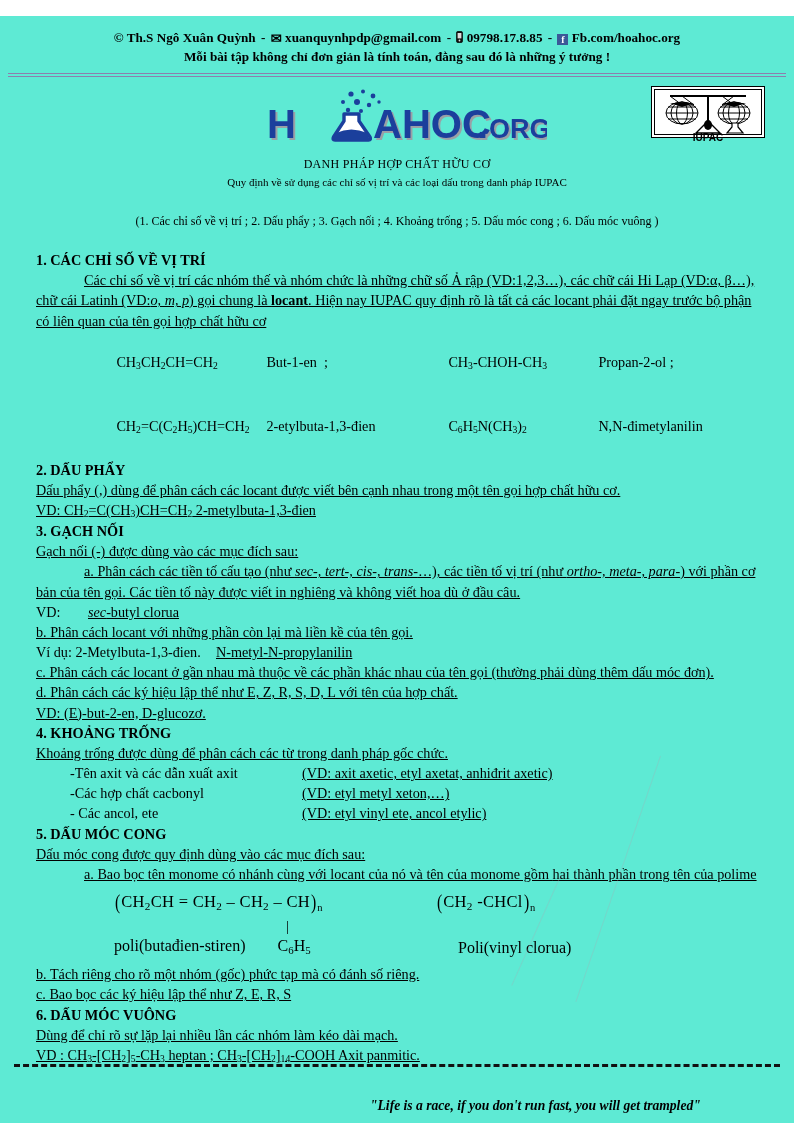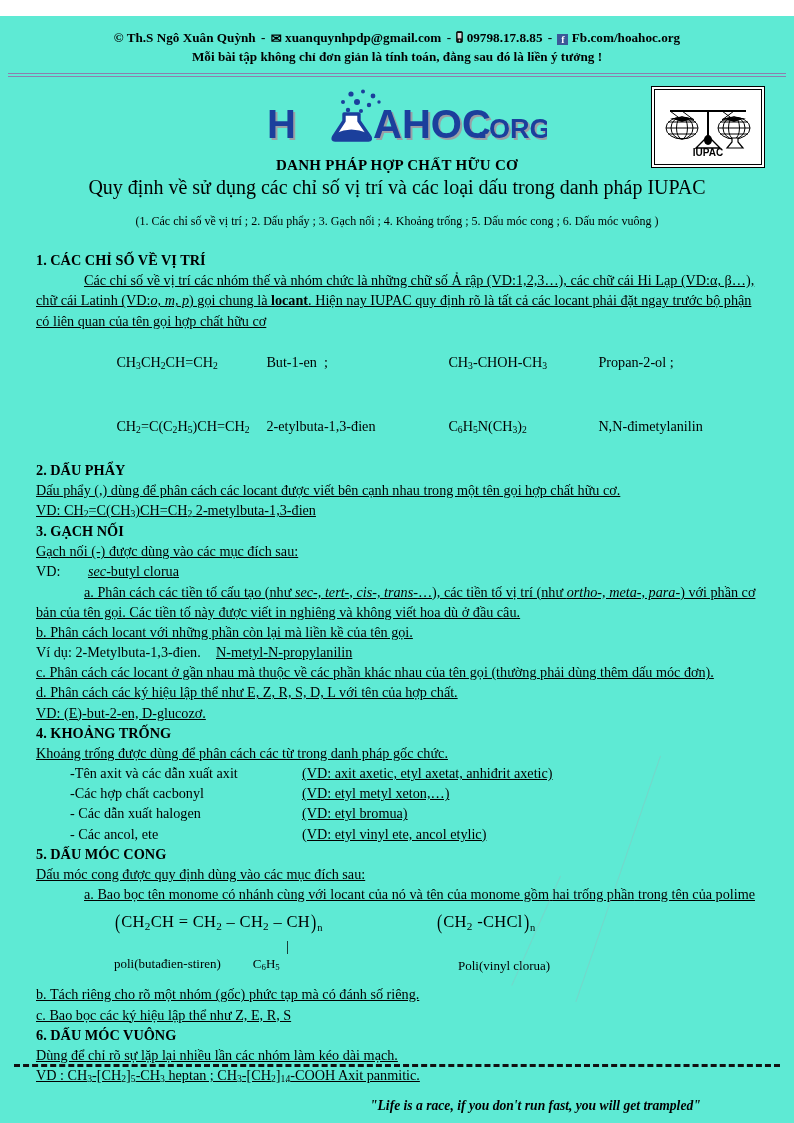--- a/index.html
+++ b/index.html
@@ -67,49 +67,49 @@
   .logo-wrap {
     position: absolute;
     left: 0; right: 0; top: 6px;
     text-align: center;
   }
   .logo-svg { display: inline-block; vertical-align: middle; }
 
   .iupac-box {
     position: absolute;
     right: 29px; top: 4px;
-    width: 114px; height: 82px;
+    width: 114px; height: 52px;
     border: 1px solid #000;
     background: #fff;
     box-sizing: border-box;
     padding: 2px;
   }
   .iupac-inner {
     width: 100%; height: 100%;
     border: 1px solid #000;
     box-sizing: border-box;
     display: flex;
     align-items: center;
     justify-content: center;
   }
 
   
   .doc-title {
     position: absolute;
     left: 0; right: 0; top: 141px;
     text-align: center;
-    font-size: 15px;
-    font-weight: bold;
+    font-size: 12px;
+    font-weight: normal;
     letter-spacing: 0.3px;
   }
   .doc-subtitle {
     position: absolute;
     left: 0; right: 0; top: 160px;
     text-align: center;
-    font-size: 20px;
+    font-size: 11px;
   }
   .toc-line {
     position: absolute;
     left: 0; right: 0; top: 198px;
     text-align: center;
     font-size: 12px;
   }
 
   
   .body-area {
@@ -182,21 +182,21 @@
   }
   .nsub { font-size: 10.5px; vertical-align: -4px; }
   .poly-bond {
     display: block;
     font-size: 15px;
     line-height: 1;
     margin-top: 1px;
   }
   .poly-cap {
     display: block;
-    font-size: 13px;
+    font-size: 16px;
     white-space: nowrap;
     margin-top: 1px;
   }
 
   
   .foot-rule {
     position: absolute;
     left: 14px; right: 14px;
     top: 1048px;
     height: 0;
@@ -245,21 +245,21 @@
             <rect x="0.6" y="0.6" width="5.8" height="10.8" rx="1" fill="#111" stroke="#000" stroke-width="0.8"></rect>
             <rect x="1.6" y="2" width="3.8" height="5.4" fill="#ddd"></rect>
             <circle cx="3.5" cy="9.5" r="0.9" fill="#ddd"></circle>
           </svg>
       </span>
       <span>09798.17.8.85</span>
       <span class="hdr-sep">-</span>
       <span class="fb-icon">f</span>
       <span>Fb.com/hoahoc.org</span>
     </div>
-    <div class="hdr-line">Mỗi bài tập không chỉ đơn giản là tính toán, đằng sau đó là liền ý tưởng !</div>
+    <div class="hdr-line">Mỗi bài tập không chỉ đơn giản là tính toán, đằng sau đó là những ý tưởng !</div>
   </div>
   <div class="hdr-rule"></div>
 
   <div class="logo-band">
     <div class="logo-wrap">
       <svg class="logo-svg" width="300" height="62" viewBox="0 0 300 62" aria-hidden="true">
 
         <g fill="#1b3f9c">
           <circle cx="104" cy="6" r="2.6"></circle>
           <circle cx="116" cy="3.5" r="2.0"></circle>
@@ -347,55 +347,52 @@
         <span class="fcol-a">CH<sub>2</sub>=C(C<sub>2</sub>H<sub>5</sub>)CH=CH<sub>2</sub></span><span class="fcol-b">2-etylbuta-1,3-đien</span><span class="fcol-c">C<sub>6</sub>H<sub>5</sub>N(CH<sub>3</sub>)<sub>2</sub></span><span>N,N-đimetylanilin</span>
       </span>
     </div>
 
     <h2 class="sec">2. DẤU PHẨY</h2>
     <p class="tx">Dấu phẩy (,) dùng để phân cách các locant được viết bên cạnh nhau trong một tên gọi hợp chất hữu cơ.</p>
     <p class="tx">VD: CH<sub>2</sub>=C(CH<sub>3</sub>)CH=CH<sub>2</sub>  2-metylbuta-1,3-đien</p>
 
     <h2 class="sec">3. GẠCH NỐI</h2>
     <p class="tx">Gạch nối (-) được dùng vào các mục đích sau:</p>
+    <p class="tx">
+      <span style="display:inline-block;width:48px"></span><span>a. Phân cách các tiền tố cấu tạo (như </span><span class="it">sec-, tert-, cis-, trans-</span><span>…), các tiền tố vị trí (như </span><span class="it">ortho-, meta-, para-</span><span>) với phần cơ bản của tên gọi. Các tiền tố này được </span><span class="ul">viết in nghiêng và không viết hoa dù ở đầu câu.</span>
+    </p>
     <p class="tx ind2">
       <span style="display:inline-block;width:52px">VD:</span><span class="it">sec</span><span>-butyl clorua</span>
-    </p>
-    <p class="tx">
-      <span style="display:inline-block;width:48px"></span><span>a. Phân cách các tiền tố cấu tạo (như </span><span class="it">sec-, tert-, cis-, trans-</span><span>…), các tiền tố vị trí (như </span><span class="it">ortho-, meta-, para-</span><span>) với phần cơ bản của tên gọi. Các tiền tố này được </span><span class="ul">viết in nghiêng và không viết hoa dù ở đầu câu.</span>
     </p>
     <p class="tx ind1">b. Phân cách locant với những phần còn lại mà liền kề của tên gọi.</p>
     <p class="tx ind3">
       <span class="ex-a">Ví dụ: 2-Metylbuta-1,3-đien.</span><span>N-metyl-N-propylanilin</span>
     </p>
     <p class="tx ind1">c. Phân cách các locant ở gần nhau mà thuộc về các phần khác nhau của tên gọi (thường phải dùng thêm dấu móc đơn).</p>
     <p class="tx ind1">d. Phân cách các ký hiệu lập thể như E, Z, R, S, D, L với tên của hợp chất.</p>
     <p class="tx ind1">VD: (E)-but-2-en, D-glucozơ.</p>
 
     <h2 class="sec">4. KHOẢNG TRỐNG</h2>
     <p class="tx">Khoảng trống được dùng để phân cách các từ trong danh pháp gốc chức.</p>
     <div class="ind1">
       <p class="tx">
         <span style="display:inline-block;width:232px">-Tên axit và các dẫn xuất axit</span><span>(VD: axit axetic, etyl axetat, anhiđrit axetic)</span>
       </p>
       <p class="tx">
         <span style="display:inline-block;width:232px">-Các hợp chất cacbonyl</span><span>(VD: etyl metyl xeton,…)</span>
       </p>
       <p class="tx">
-        <span style="display:inline-block;width:232px">- Các dẫn xuất halogen</span><span>(VD: etyl bromua)</span>
-      </p>
-      <p class="tx">
         <span style="display:inline-block;width:232px">- Các ancol, ete</span><span>(VD: etyl vinyl ete, ancol etylic)</span>
       </p>
     </div>
 
     <h2 class="sec">5. DẤU MÓC CONG</h2>
     <p class="tx">Dấu móc cong được quy định dùng vào các mục đích sau:</p>
     <p class="tx">
-      <span style="display:inline-block;width:48px"></span><span>a. Bao bọc tên monome có nhánh cùng với locant của nó và tên của monome gồm </span><span class="ul">hai trống phần</span><span> trong tên của polime</span>
+      <span style="display:inline-block;width:48px"></span><span>a. Bao bọc tên monome có nhánh cùng với locant của nó và tên của monome gồm </span><span class="ul">hai thành phần</span><span> trong tên của polime</span>
     </p>
 
     <div class="poly-area">
       <div class="poly-left">
         <span class="poly-main">
           <span class="brk-l">(</span><span>CH<sub>2</sub>CH = CH<sub>2</sub> – CH<sub>2</sub> – CH</span><span class="brk-r">)</span><span class="nsub">n</span>
         </span>
         <span class="poly-bond" style="padding-left:172px">|</span>
         <span class="poly-cap">
           <span>poli(butađien-stiren)</span><span style="display:inline-block;width:32px"></span><span>C<sub>6</sub>H<sub>5</sub></span>

